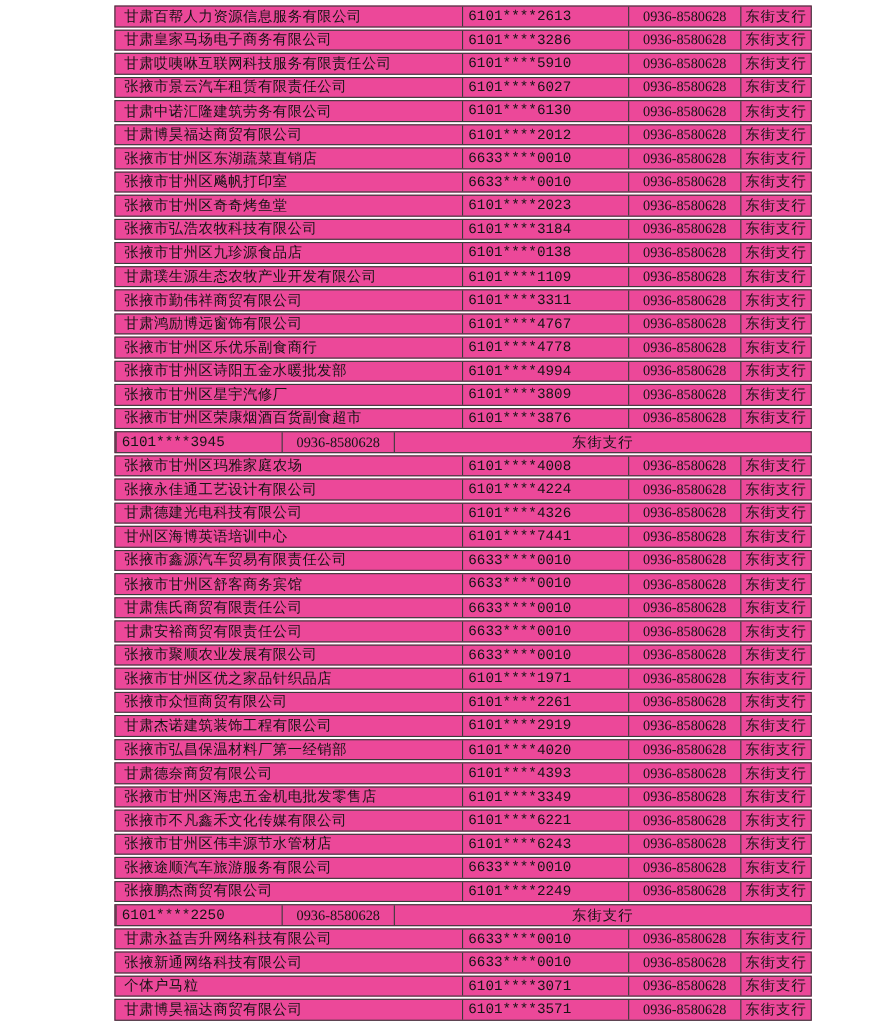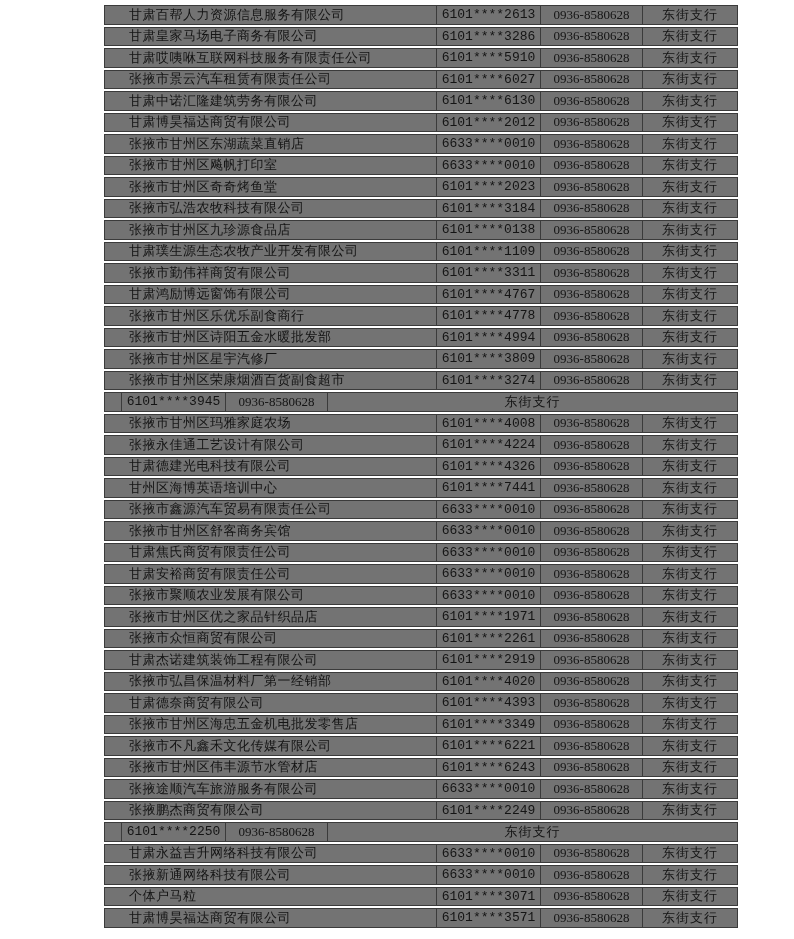--- a/index.html
+++ b/index.html
@@ -23,22 +23,21 @@
     top: 5px;
     width: 634px;
   }
   .row {
     display: flex;
     align-items: center;
     box-sizing: border-box;
     height: 19.5px;
     margin-bottom: 2px;
     border: 1px solid #3b3b3b;
-    background: #737373;
-    padding-left: 16px;
+    background: #ec4899;
   }
   .cell {
     box-sizing: border-box;
     height: 100%;
     display: flex;
     align-items: center;
     font-size: 13px;
     color: #141414;
     white-space: nowrap;
     overflow: hidden;
@@ -52,20 +51,21 @@
   .cell-account {
     width: 104px;
     justify-content: center;
     border-left: 1px solid #3b3b3b;
     font-family: Liberation Mono, monospace;
   }
   .cell-phone {
     width: 102px;
     justify-content: center;
     border-left: 1px solid #3b3b3b;
+    margin-left: 47px;
   }
   .cell-branch {
     flex: 1;
     justify-content: center;
     border-left: 1px solid #3b3b3b;
     letter-spacing: 1px;
   }
 </style>
 </head>
 <body>
@@ -186,21 +186,21 @@
 
   <div class="row">
     <div class="cell cell-name">张掖市甘州区星宇汽修厂</div>
     <div class="cell cell-account">6101****3809</div>
     <div class="cell cell-phone">0936-8580628</div>
     <div class="cell cell-branch">东街支行</div>
   </div>
 
   <div class="row">
     <div class="cell cell-name">张掖市甘州区荣康烟酒百货副食超市</div>
-    <div class="cell cell-account">6101****3274</div>
+    <div class="cell cell-account">6101****3876</div>
     <div class="cell cell-phone">0936-8580628</div>
     <div class="cell cell-branch">东街支行</div>
   </div>
 
   <div class="row">
     <div class="cell cell-account">6101****3945</div>
     <div class="cell cell-phone">0936-8580628</div>
     <div class="cell cell-branch">东街支行</div>
   </div>
 

